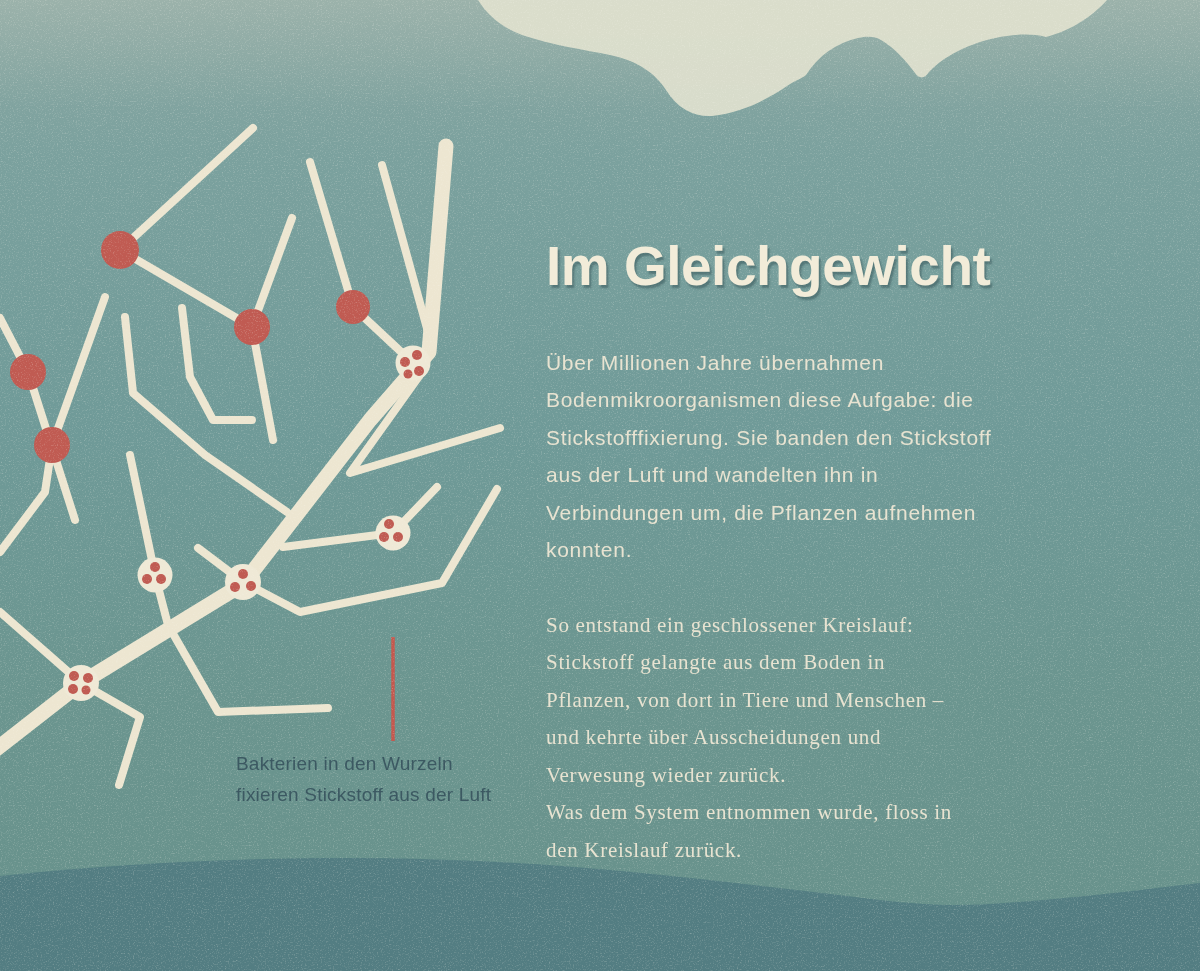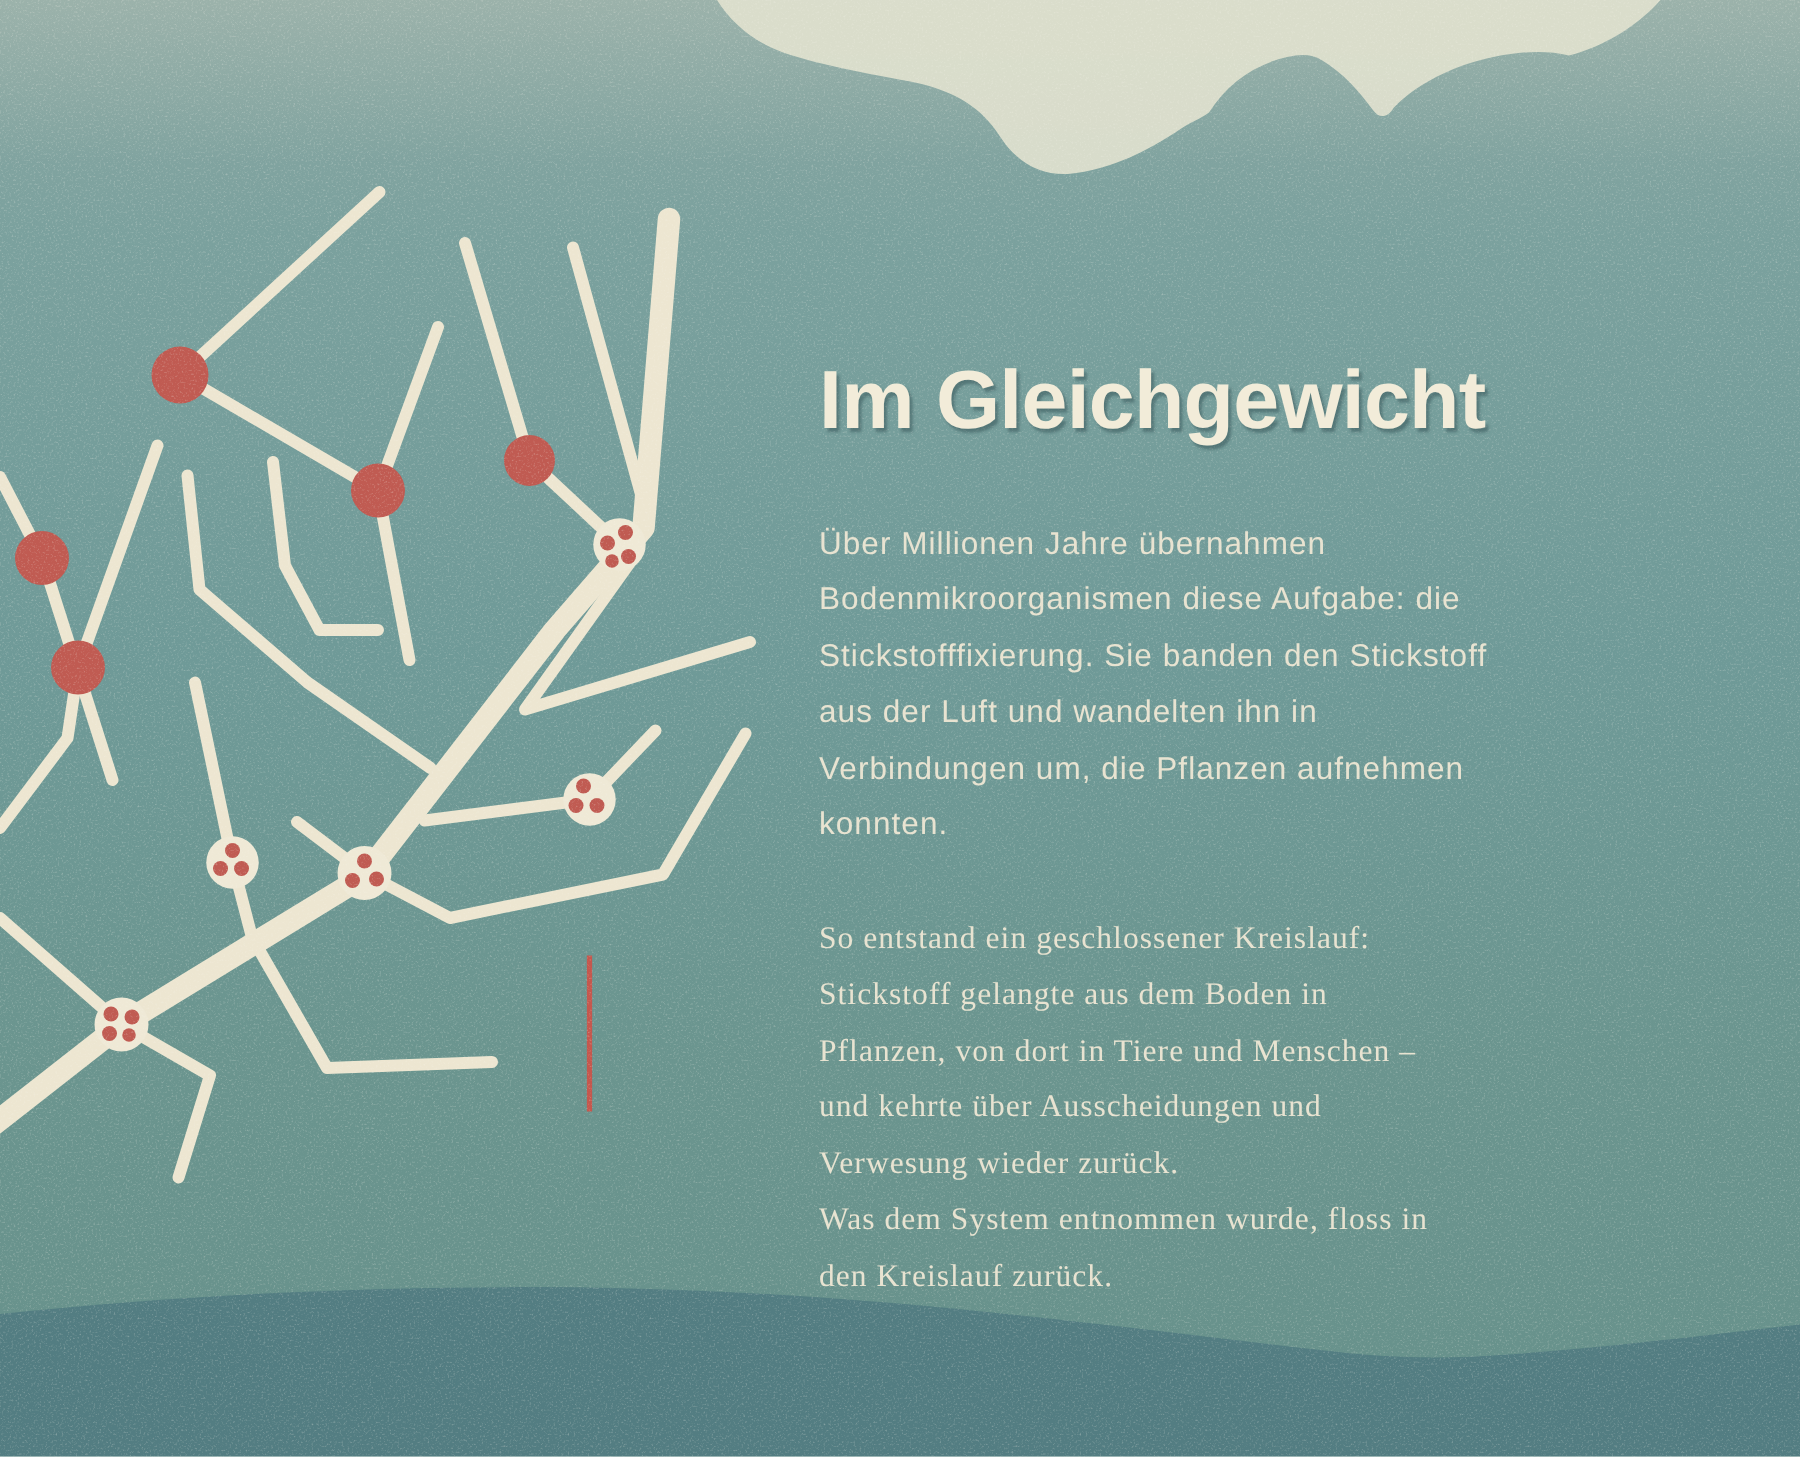--- a/index.html
+++ b/index.html
@@ -147,14 +147,16 @@
 konnten.</p>
     <p class="para" style="color: rgb(232, 227, 209); font-family: Liberation Serif, serif;">So entstand ein geschlossener Kreislauf:
 Stickstoff gelangte aus dem Boden in
 Pflanzen, von dort in Tiere und Menschen –
 und kehrte über Ausscheidungen und
 Verwesung wieder zurück.
 Was dem System entnommen wurde, floss in
 den Kreislauf zurück.</p>
   </div>
 
+  <div class="caption" style="color: rgb(60, 89, 98);">Bakterien in den Wurzeln
+fixieren Stickstoff aus der Luft</div>
 
 </div>
 
 </body></html>

